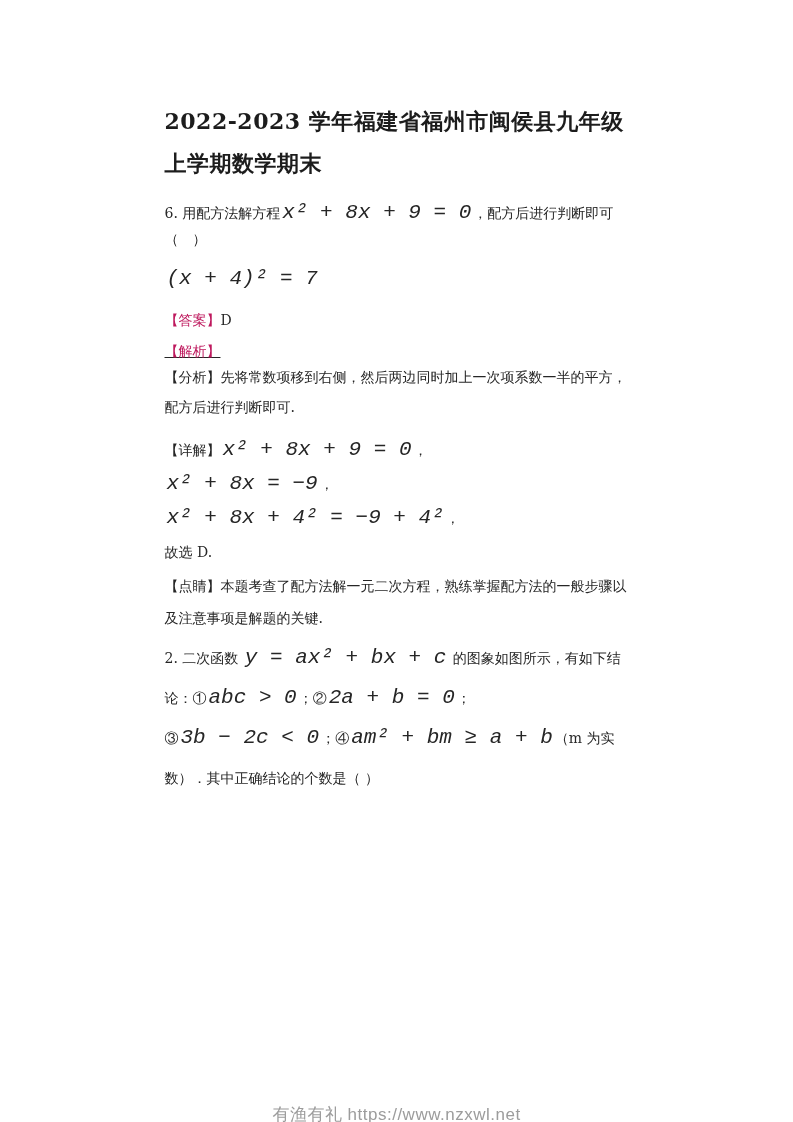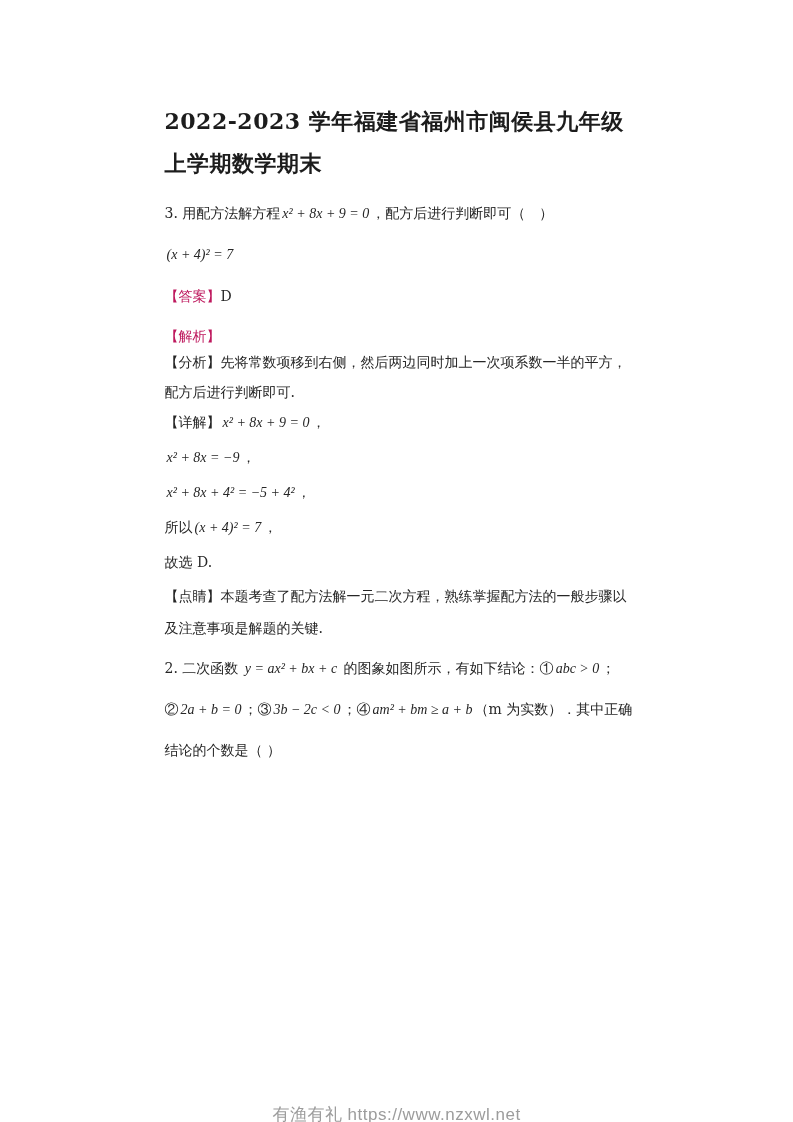--- a/index.html
+++ b/index.html
@@ -16,48 +16,48 @@
   .content { padding:100px 110px 0 116px; }
 
   .title { font-size:22px; font-weight:bold; line-height:42px; letter-spacing:0.5px; color:#1c1c1c; }
   .title .tline { display:block; }
 
   .section { font-size:14px; line-height:20px; margin-top:4px; }
 
   .stem { font-size:14px; line-height:26px; margin-top:16px; }
 
   .math {
-    font-family:Liberation Serif, serif;
+    font-family:Liberation Mono, monospace;
     font-style:italic;
-    font-size:14px;
+    font-size:21px;
     padding:0 2px;
     white-space:nowrap;
     text-align:right;
   }
 
   .opts { display:flex; margin-top:8px; font-size:14px; line-height:30px; }
   .opt { white-space:nowrap; }
   .opt-a { width:169px; }
   .opt-b { width:165px; }
   .opt-c { width:159px; }
   .optlabel { margin-right:10px; }
 
   .mathline { font-size:14px; line-height:30px; }
   .dcont   { margin-top:12px; }
 
   .ansline { font-size:14px; line-height:22px; }
   .ans1 { margin-top:15px; }
-  .ans2 { margin-top:18px; }
+  .ans2 { margin-top:9px;text-decoration:underline; }
   .blue { color:#be185d; }
 
   .para { font-size:14px; line-height:30px; }
   .fenxi { }
 
   .detail { margin-top:4px; }
-  .detail-first { margin-top:0; }
+  .detail-first { margin-top:13px; }
 
   .dianjing { margin-top:3px; line-height:32px; }
 
   .q2 { margin-top:4px; line-height:40px; }
 
   .footer {
     position:absolute; left:0; top:1063px; width:100%;
     text-align:center;
     font-family:"Liberation Sans","DejaVu Sans",sans-serif;
     font-size:17px; color:#9c9c9c; letter-spacing:0.5px;margin-top:40px;
@@ -67,35 +67,34 @@
 <body>
 
 <div class="page">
   <div class="content">
 
     <h1 class="title">
       <span class="tline">2022-2023 学年福建省福州市闽侯县九年级上学期数学期末</span>
     </h1>
 
 
-    <p class="stem"><span class="txt">3. 用配方法解方程</span><span class="math">x² + 8x + 9 = 0</span><span class="txt">，配方后进行判断即可（　）</span></p>
+    <p class="stem"><span class="txt">6. 用配方法解方程</span><span class="math">x² + 8x + 9 = 0</span><span class="txt">，配方后进行判断即可（　）</span></p>
 
 
     <p class="mathline dcont"><span class="math">(x + 4)² = 7</span></p>
 
     <p class="ansline ans1"><span class="blue">【答案】</span><span>D</span></p>
 
     <p class="ansline ans2"><span class="blue">【解析】</span></p>
 
     <p class="para fenxi">【分析】先将常数项移到右侧，然后两边同时加上一次项系数一半的平方，配方后进行判断即可.</p>
 
     <p class="mathline detail detail-first"><span class="txt">【详解】</span><span class="math">x² + 8x + 9 = 0</span><span class="txt">，</span></p>
     <p class="mathline detail"><span class="math">x² + 8x = −9</span><span class="txt">，</span></p>
-    <p class="mathline detail"><span class="math">x² + 8x + 4² = −5 + 4²</span><span class="txt">，</span></p>
-    <p class="mathline detail"><span class="txt">所以</span><span class="math">(x + 4)² = 7</span><span class="txt">，</span></p>
+    <p class="mathline detail"><span class="math">x² + 8x + 4² = −9 + 4²</span><span class="txt">，</span></p>
     <p class="mathline detail"><span class="txt">故选 D.</span></p>
 
     <p class="para dianjing">【点睛】本题考查了配方法解一元二次方程，熟练掌握配方法的一般步骤以及注意事项是解题的关键.</p>
 
     <p class="para q2"><span class="txt">2. 二次函数 </span><span class="math">y = ax² + bx + c</span><span class="txt"> 的图象如图所示，有如下结论：①</span><span class="math">abc &gt; 0</span><span class="txt">；②</span><span class="math">2a + b = 0</span><span class="txt">；③</span><span class="math">3b − 2c &lt; 0</span><span class="txt">；④</span><span class="math">am² + bm ≥ a + b</span><span class="txt">（m 为实数）．其中正确结论的个数是（ ）</span></p>
 
   </div>
 
   <div class="footer">有渔有礼 https://www.nzxwl.net</div>
 </div>

